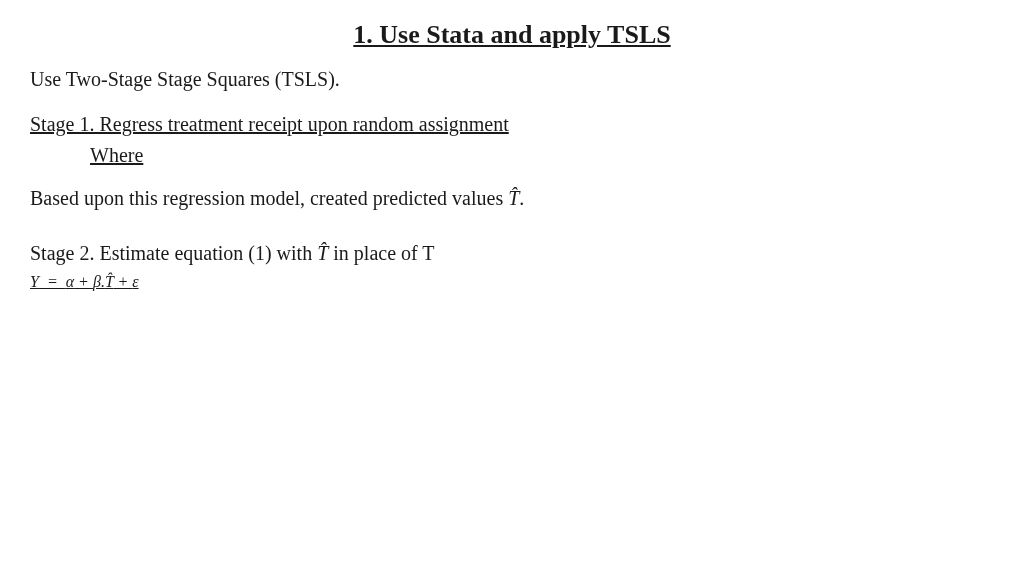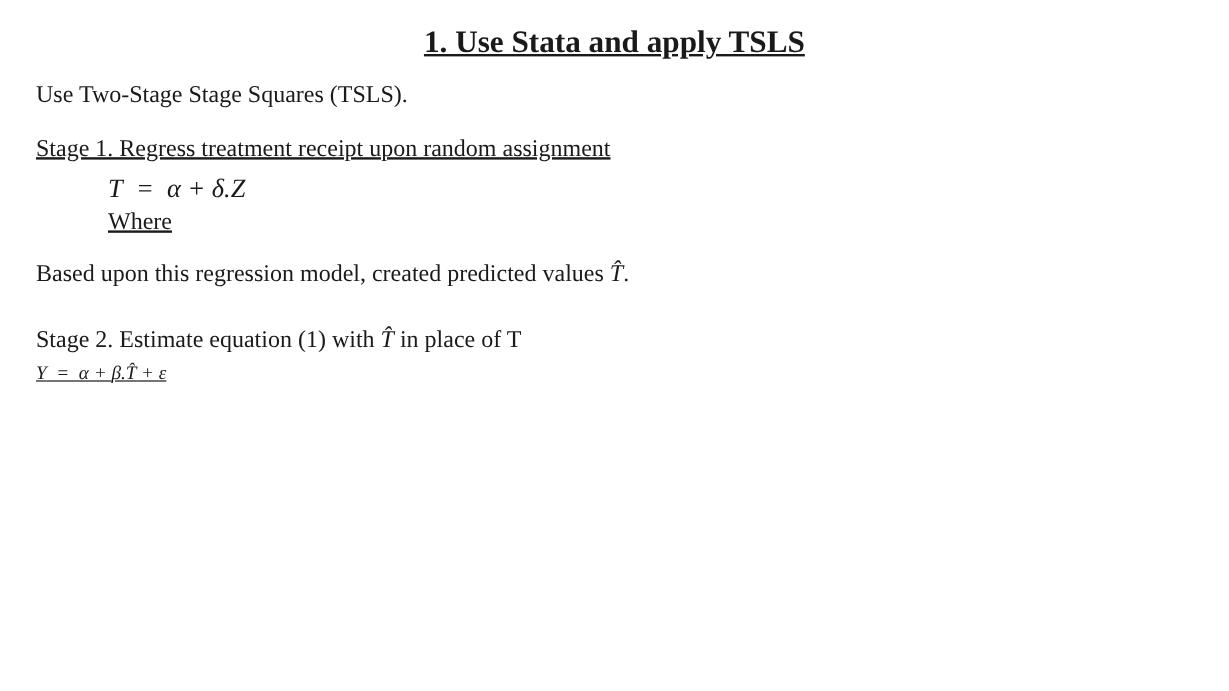--- a/index.html
+++ b/index.html
@@ -95,23 +95,20 @@
 </head>
 <body>
 
 <h1 class="page-title">1. Use Stata and apply TSLS</h1>
 
 <p class="intro-text">Use Two-Stage Stage Squares (TSLS).</p>
 
 <p class="stage-heading">Stage 1. Regress treatment receipt upon random assignment</p>
 
 <div class="equation-block">
-  <p class="equation">
-    <span class="math-var">T</span>&nbsp; = &nbsp;<span class="math-var">α</span> + <span class="math-var">δ.Z</span>
-  </p>
 
   <p class="where-label">Where</p>
 
 </div>
 
 <div class="section-gap"></div>
 
 <p class="predicted-text">
   Based upon this regression model, created predicted values
   <span class="math-var" style="font-style:italic;">T̂</span>.

